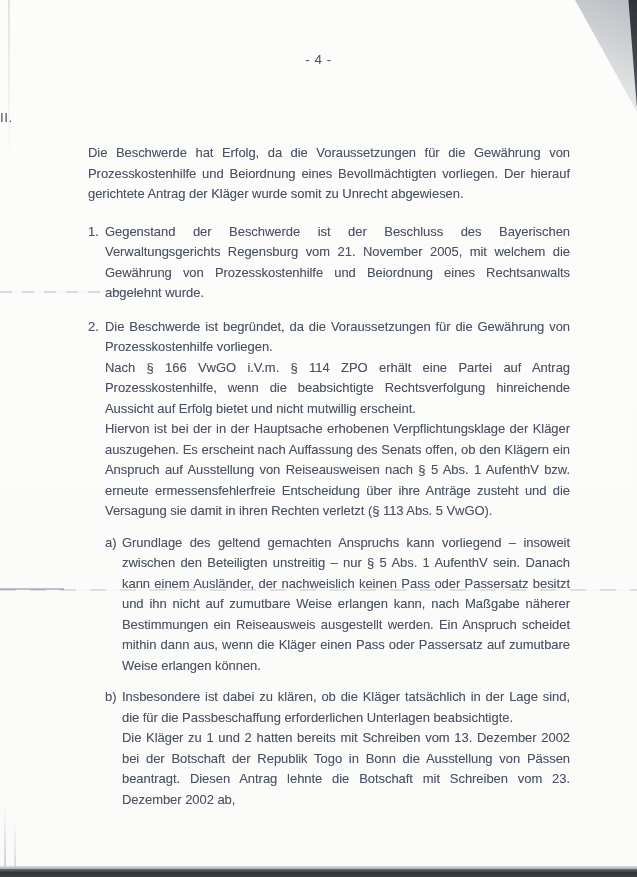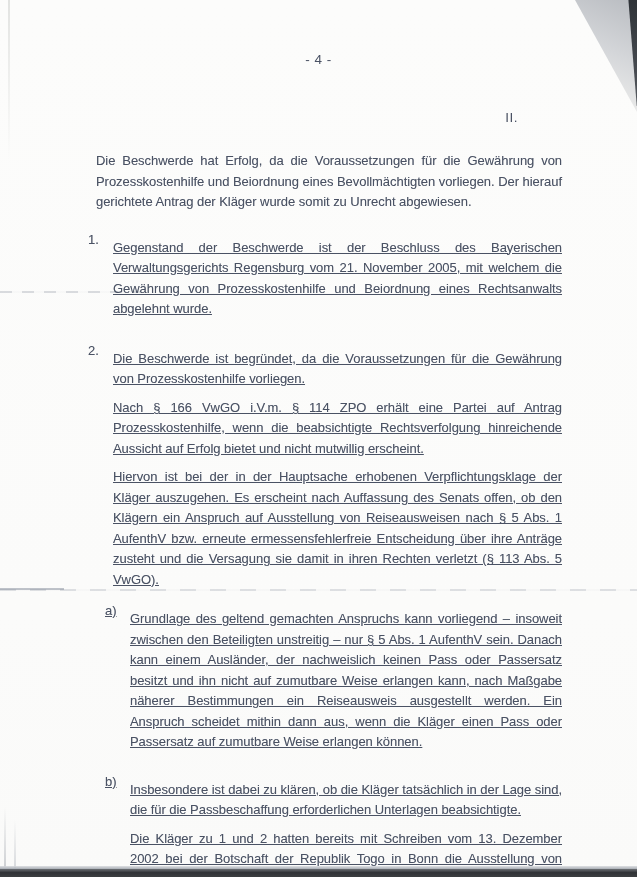--- a/index.html
+++ b/index.html
@@ -74,39 +74,39 @@
     background: rgba(130,138,152,0.5);
   }
   
   .page-number {
     position: absolute; top: 52px; left: 0;
     width: 637px; text-align: center;
     font-size: 13.5px; letter-spacing: 0.5px;
   }
   .section-heading {
     position: absolute; top: 110px; left: 0;
-    width: 518px; text-align: right;
+    width: 518px; text-align: left;
     font-size: 13.5px; letter-spacing: 0.5px;
   }
   .content {
     position: absolute; top: 143px; left: 88px;
     width: 482px;
     font-size: 13px; line-height: 20.5px;
     letter-spacing: -0.05px;
     text-shadow: 0 0 0.6px rgba(74,82,100,0.35);
   }
   .content p {
-    margin: 8px;
+    margin: 0;
     text-align: justify;
   }
   .intro { margin-bottom: 17px !important; }
   .item { display: flex; }
   .item-1 { margin-bottom: 13px; }
   .num { flex: 0 0 17px; }
-  .item-body { flex: 1; min-width: 0; text-decoration: underline; }
+  .item-body { flex: 1; min-width: 0; }
   .subitem { display: flex; margin-top: 11px; }
   .sublabel { flex: 0 0 17px; }
   .sub-body { flex: 1; min-width: 0; }
 </style>
 </head>
 <body>
 
 <div class="page">
 
   <div class="corner-fold"></div>

